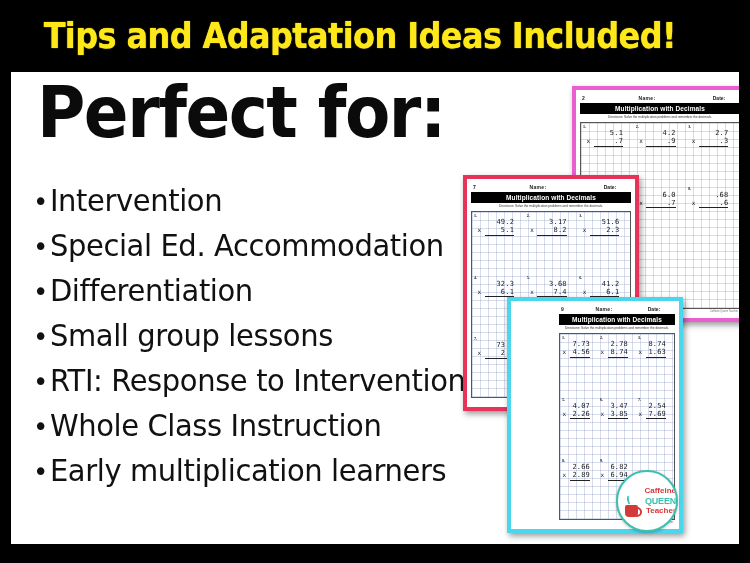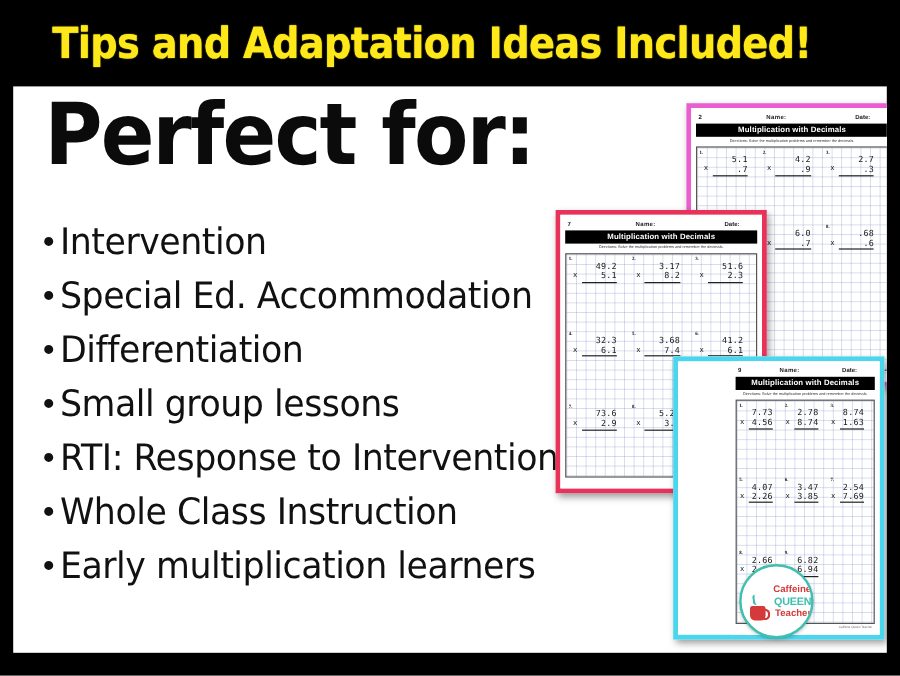--- a/index.html
+++ b/index.html
@@ -174,21 +174,21 @@
     font-size: 2.6px;
     color: #777;
     height: 5px;
     line-height: 5px;
     padding-right: 2px;
   }
 
   
   #sheet-pink  { left: 561px; top: 14px;  width: 176px; height: 236px; border: 4px solid #E95FD0; }
   #sheet-red   { left: 452px; top: 103px; width: 176px; height: 236px; border: 4px solid #E8325A; }
-  #sheet-cyan  { left: 550px; top: 225px; width: 176px; height: 236px; border: 4px solid #4AD6EC; padding-left: 44px; }
+  #sheet-cyan  { left: 496px; top: 225px; width: 176px; height: 236px; border: 4px solid #4AD6EC; padding-left: 44px; }
 
   
   #logo {
     position: absolute;
     left: 605px; top: 398px;
     width: 62px; height: 62px;
     border-radius: 50%;
     background: #FFFFFF;
     border: 2.5px solid #3FBFAF;
     display: flex; align-items: center; justify-content: center;

